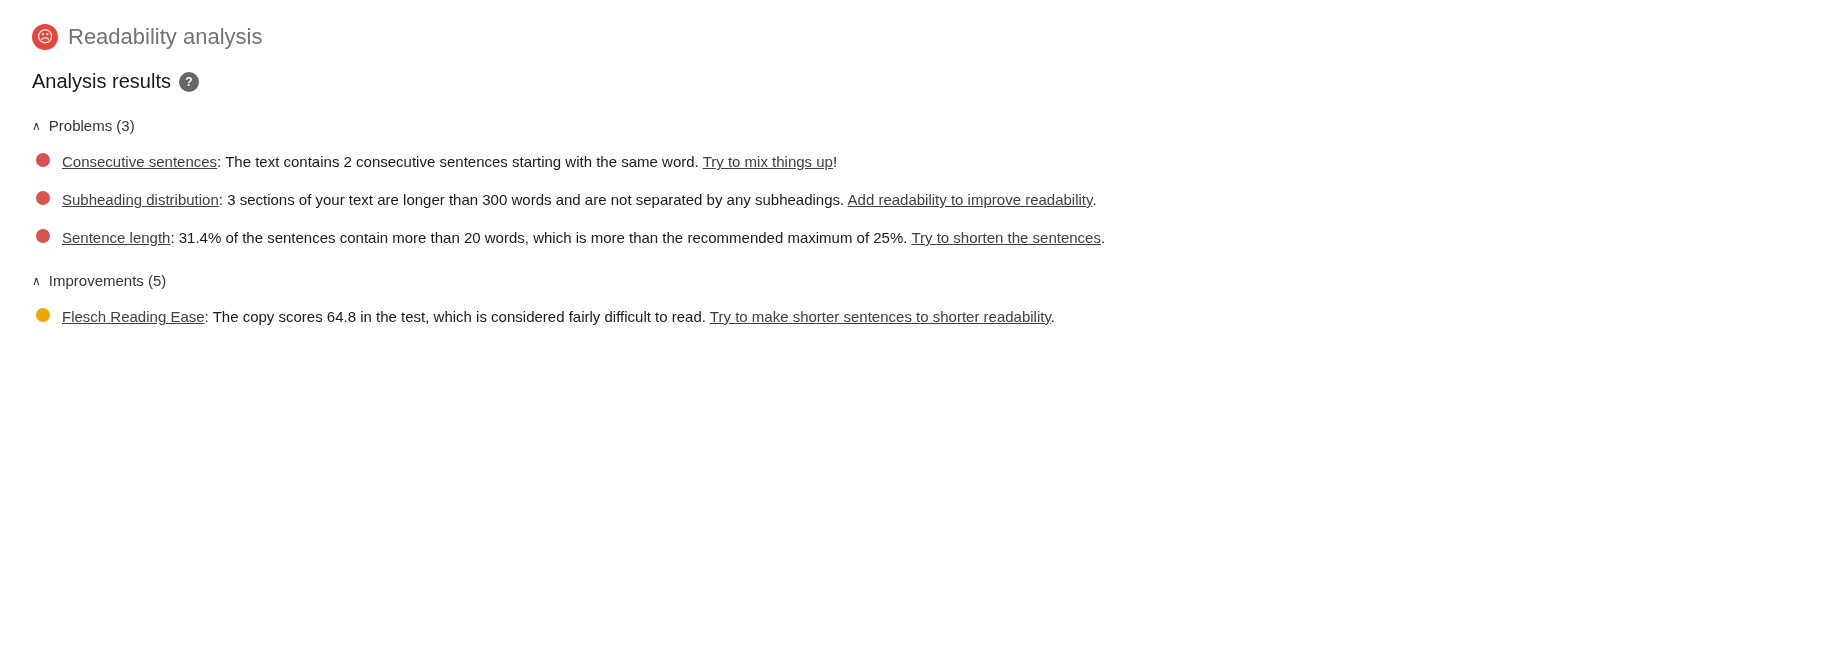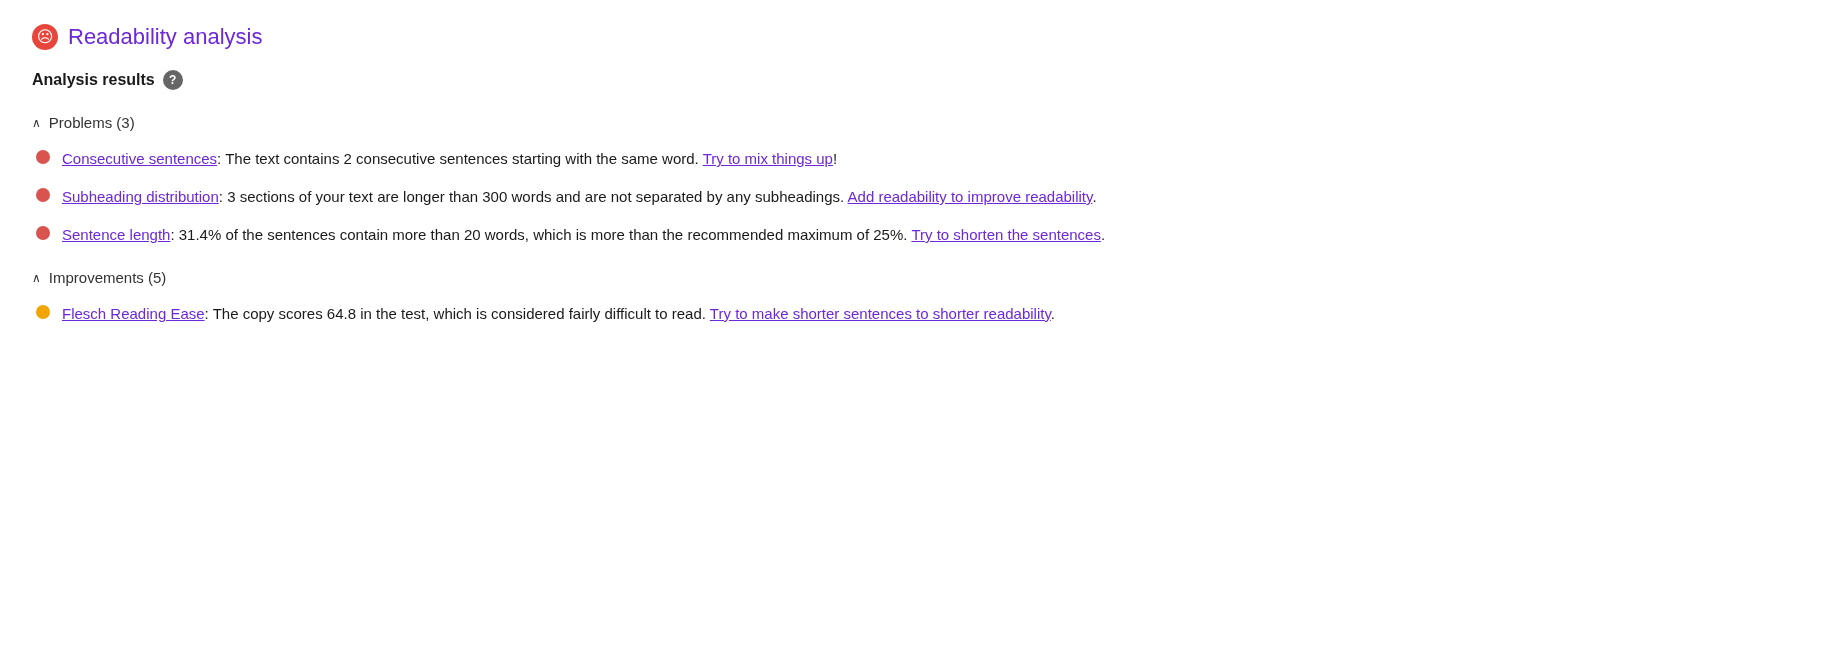--- a/index.html
+++ b/index.html
@@ -39,33 +39,33 @@
     .sad-face-icon::before {
       content: '☹';
       color: white;
       font-size: 16px;
       line-height: 1;
     }
 
     .page-title {
       font-size: 22px;
       font-weight: 400;
-      color: #6d28d9;
+      color: #737373;
     }
 
     .section-header-row {
       display: flex;
       align-items: center;
       gap: 8px;
       margin-bottom: 16px;
     }
 
     .section-header {
-      font-size: 16px;
-      font-weight: 700;
+      font-size: 20px;
+      font-weight: 400;
       color: #1a1a1a;
     }
 
     .help-icon {
       width: 20px;
       height: 20px;
       border-radius: 50%;
       background: #666;
       display: flex;
       align-items: center;
@@ -123,21 +123,21 @@
     }
 
     .problem-text {
       font-size: 15px;
       line-height: 1.6;
       color: #1a1a1a;
       flex: 1;
     }
 
     .link {
-      color: #6d28d9;
+      color: #404040;
       text-decoration: underline;
       cursor: pointer;
     }
   </style>
 </head>
 <body>
 
 <div class="page-title-row">
   <div class="sad-face-icon"></div>
   <h1 class="page-title">Readability analysis</h1>

